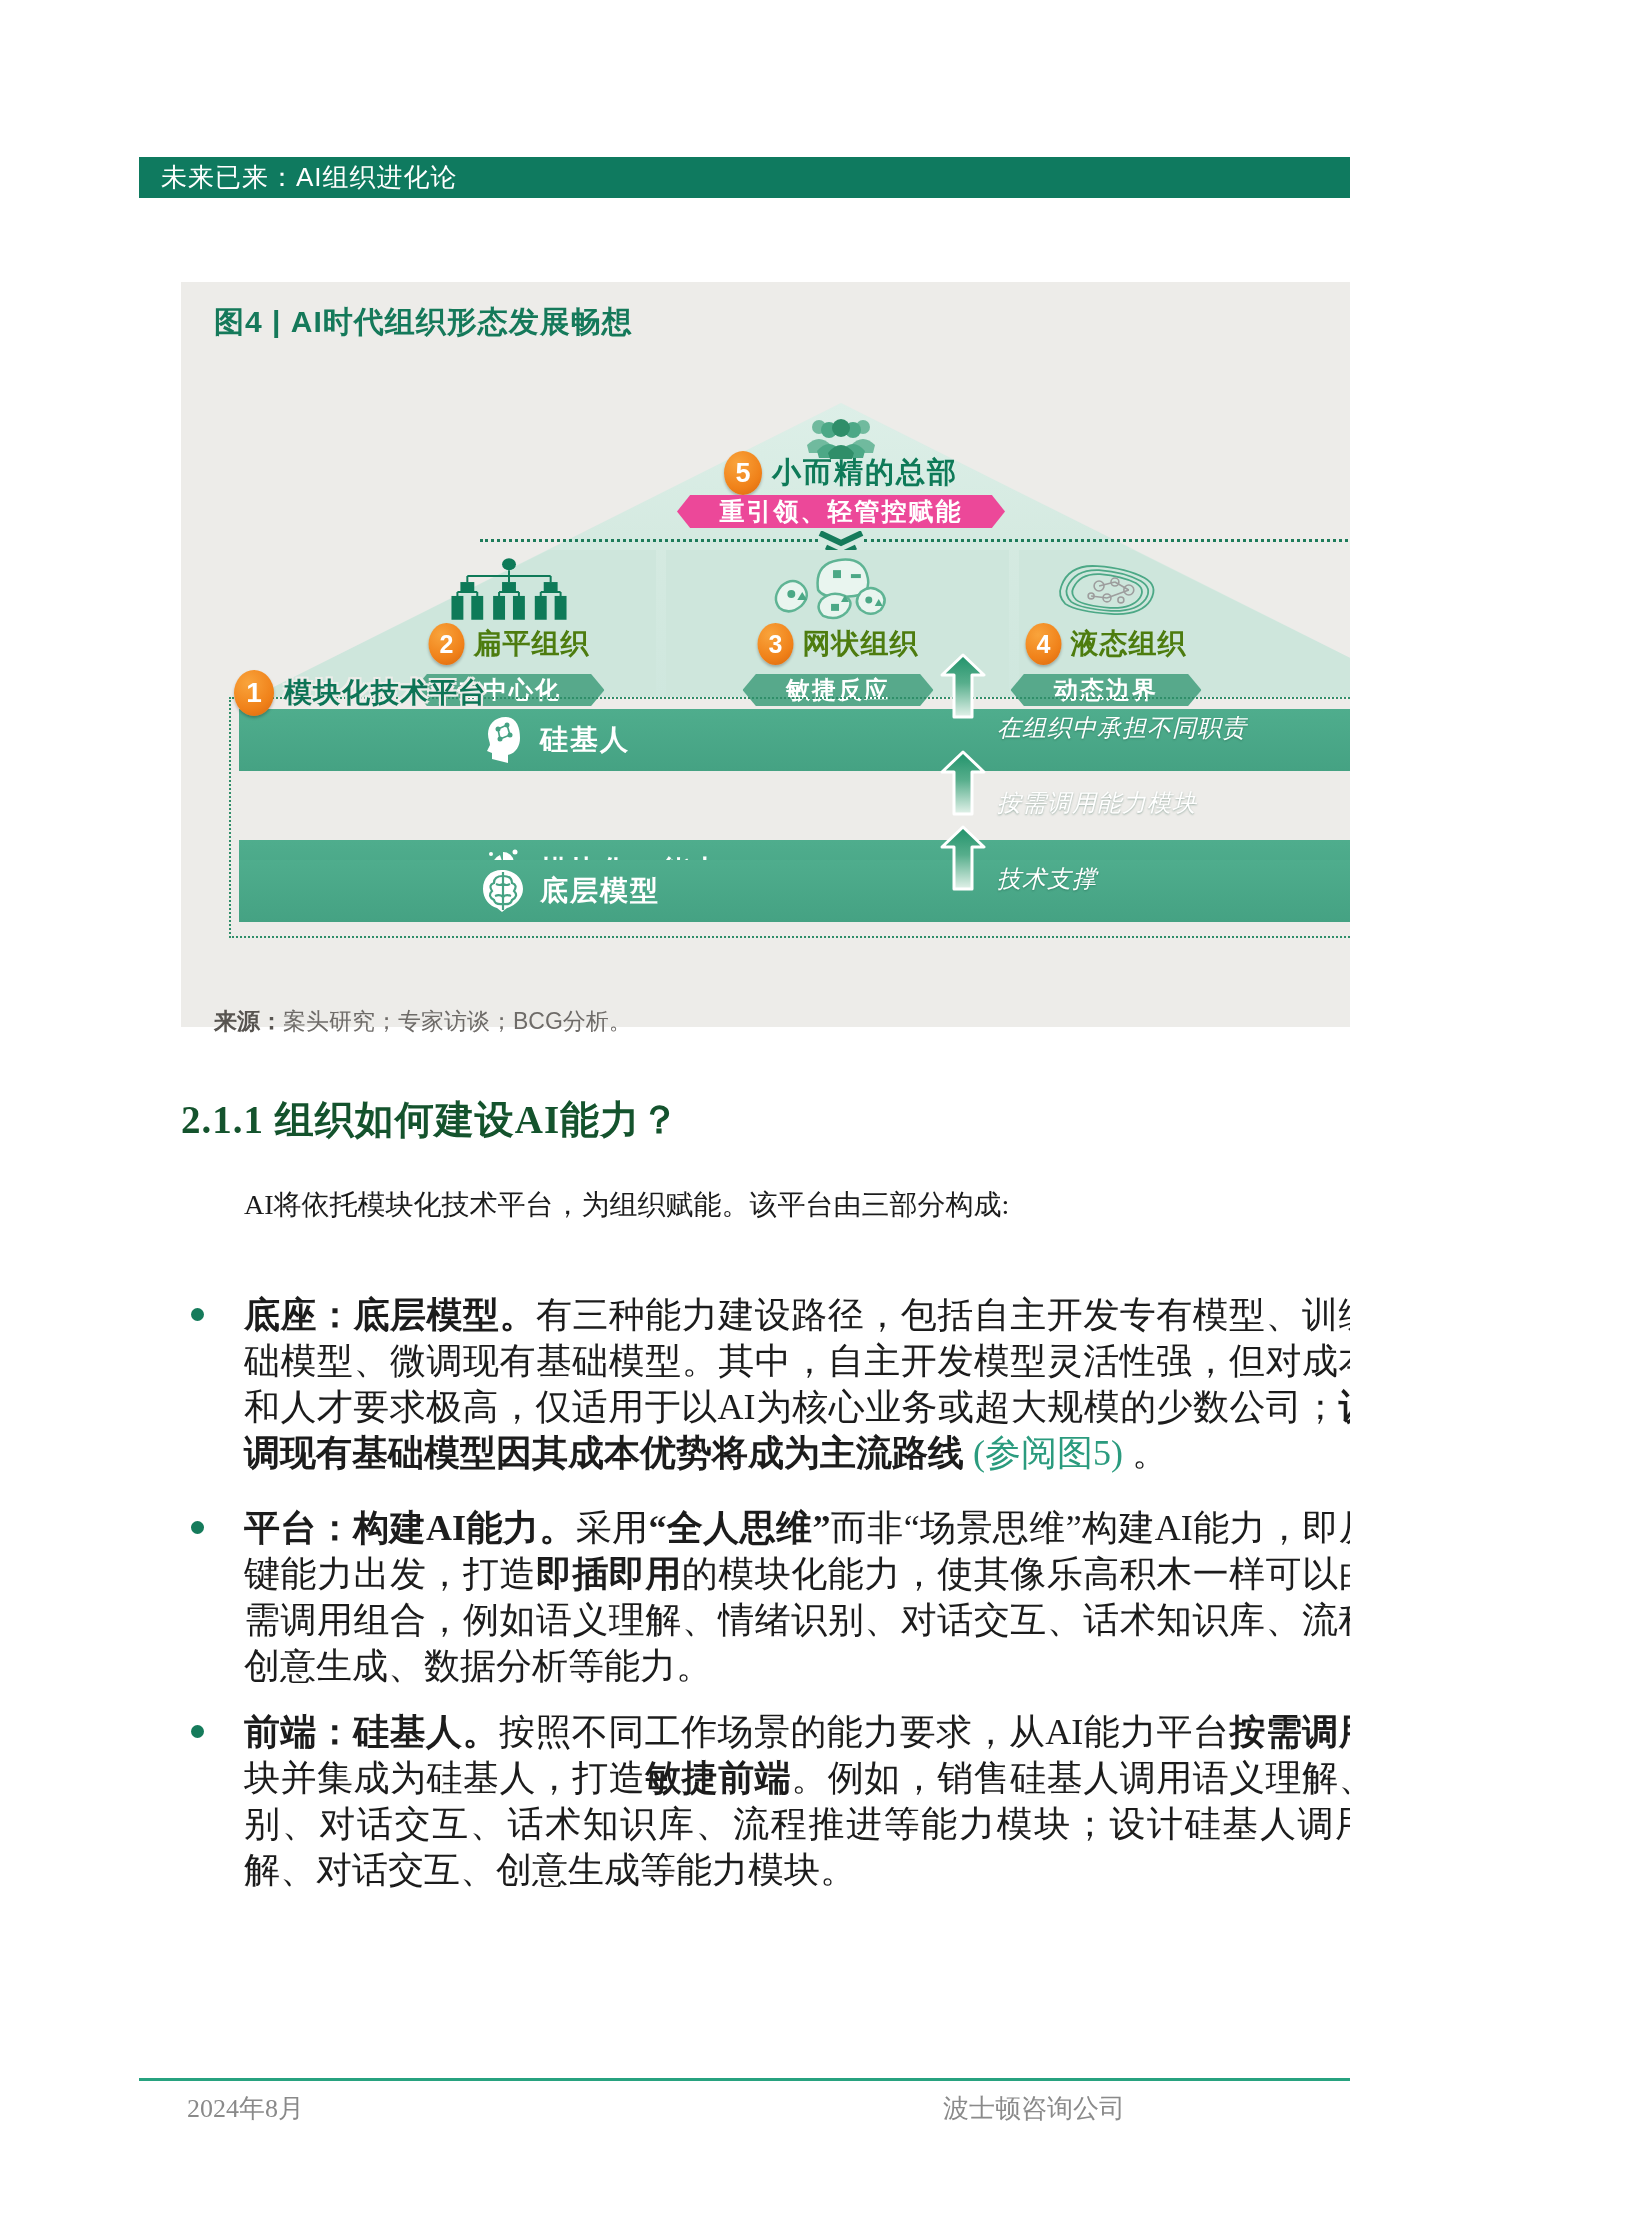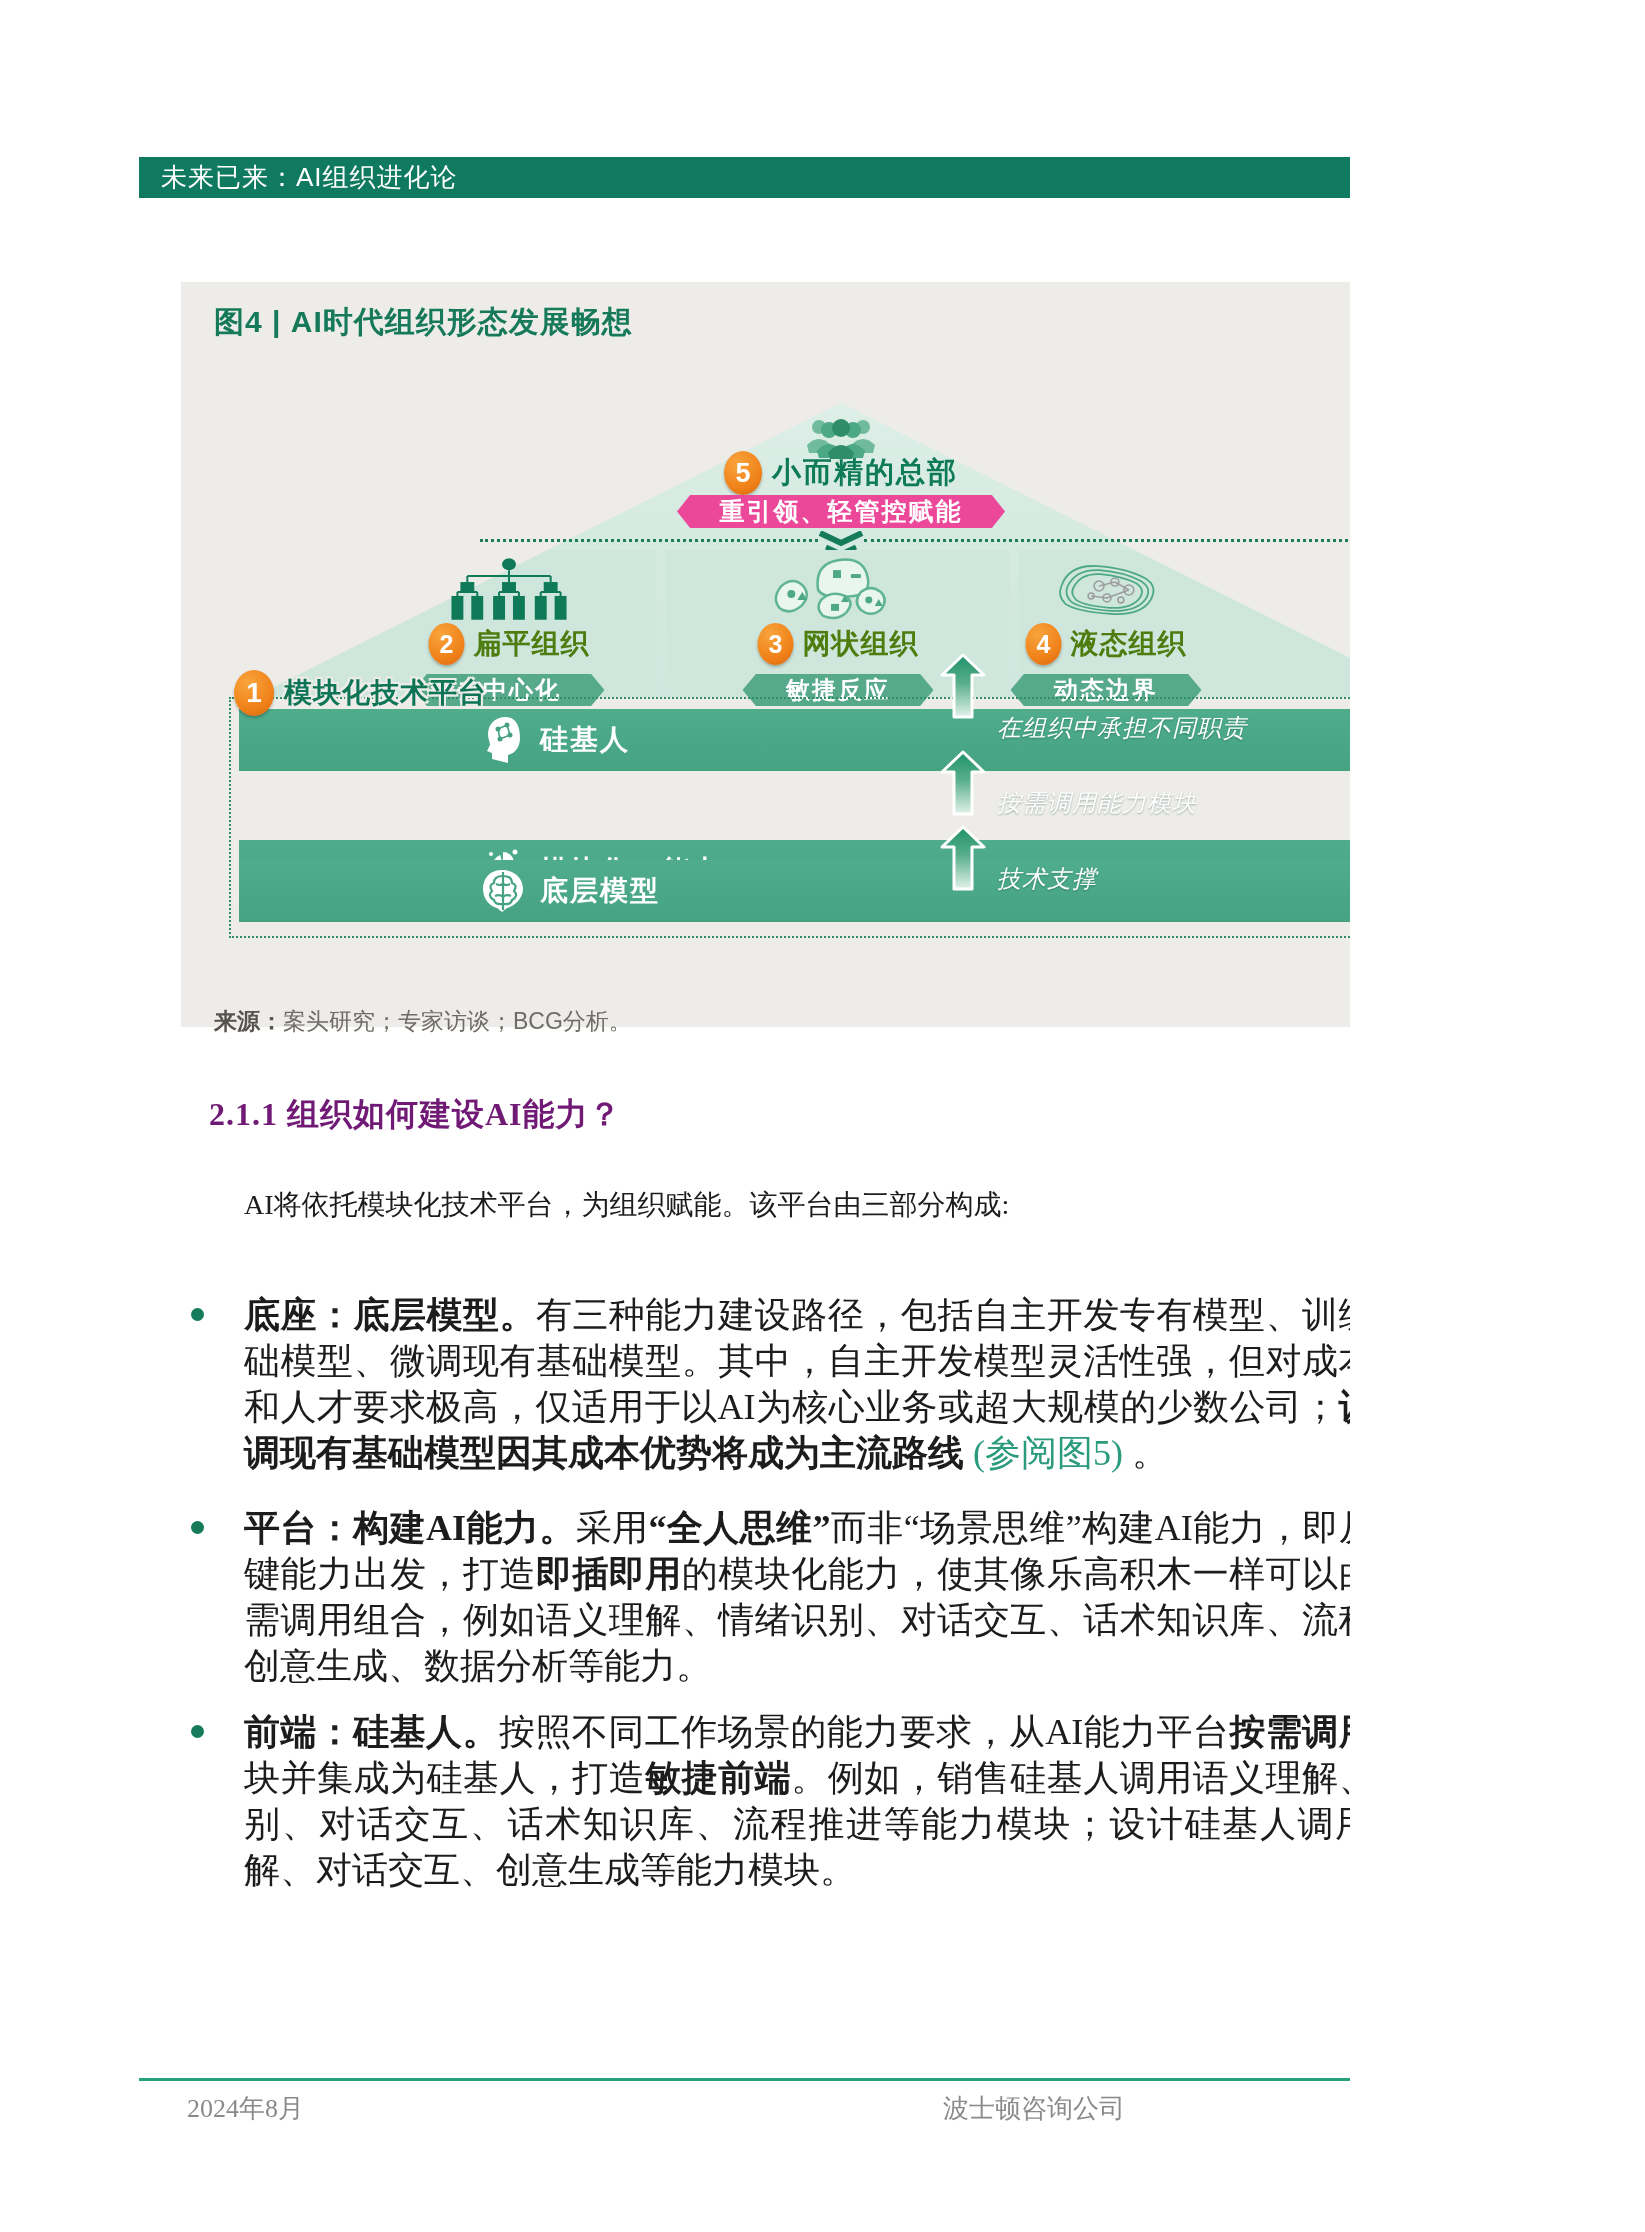--- a/index.html
+++ b/index.html
@@ -71,22 +71,22 @@
   .bar-iconbox{position:absolute;left:236px;width:56px;display:flex;justify-content:center;}
   .bar-label{position:absolute;left:301px;font-size:28px;font-weight:bold;color:#fff;letter-spacing:2px;}
   .annotation{color:#fff;font-style:italic;font-size:24px;letter-spacing:1px;z-index:5;white-space:nowrap;
         text-shadow:0 1px 2px rgba(0,60,40,0.35);}
   .ann-1{left:816px;top:430px;} .ann-2{left:816px;top:505px;} .ann-3{left:816px;top:581px;}
   .up-arrow{left:759px;z-index:4;}
   .arr-1{top:371px;} .arr-2{top:468px;} .arr-3{top:543px;}
 
   .fig-source{left:33px;top:724px;font-size:23px;color:#6E6B68;}
   .fig-source b{color:#575450;text-align:right;}
-  .section-heading{position:absolute;left:181px;top:1093px;font-size:32px;font-weight:bold;color:#701a75;
-        font-family:"Liberation Serif",serif;letter-spacing:1px;margin-left:28px;}
+  .section-heading{position:absolute;left:181px;top:1093px;font-size:39px;font-weight:bold;color:#14532d;
+        font-family:"Liberation Serif",serif;letter-spacing:1px;}
   .intro{position:absolute;left:244px;top:1186px;width:1244px;font-size:28px;color:#1C1C1C;
         font-family:Liberation Serif, serif;}
   .bullet{position:absolute;left:185px;width:1299px;padding-left:59px;box-sizing:border-box;
         font-size:36px;line-height:46px;color:#1C1C1C;text-align:justify;font-family:"Liberation Serif",serif;margin-top:14px;}
   .bullet::before{content:"";position:absolute;left:6px;top:16px;width:13px;height:13px;border-radius:50%;background:#157B5B;}
   .b-1{top:1278px;} .b-2{top:1491px;} .b-3{top:1695px;}
   .seg-bold{font-weight:bold;}
   .seg-green{color:#2B9B7E;}
 
   

